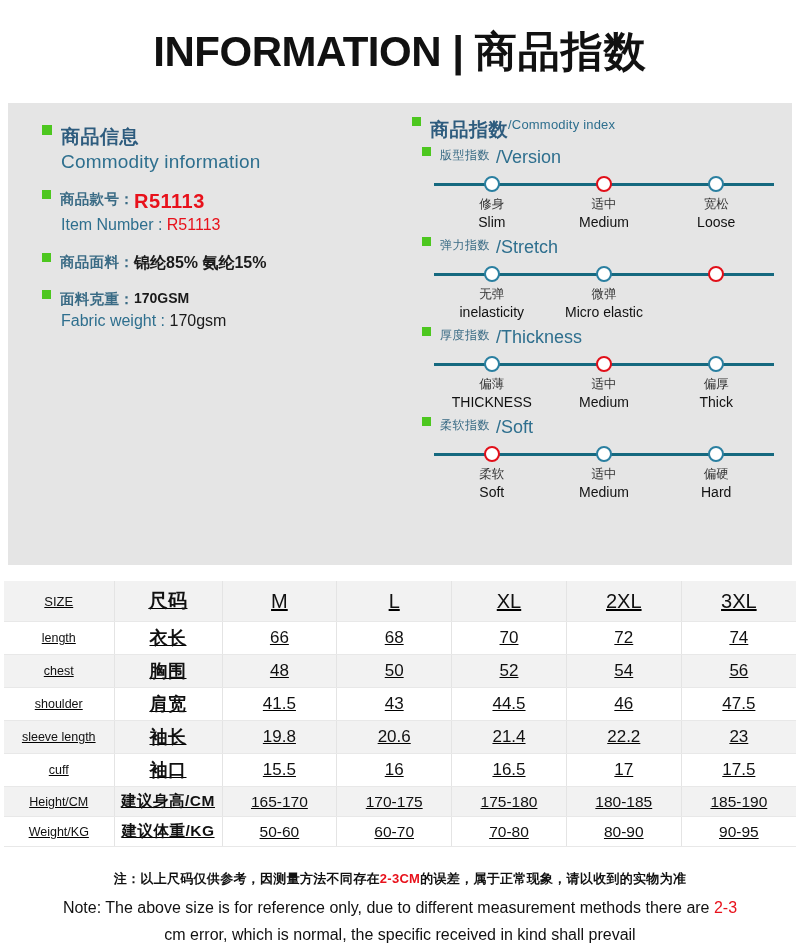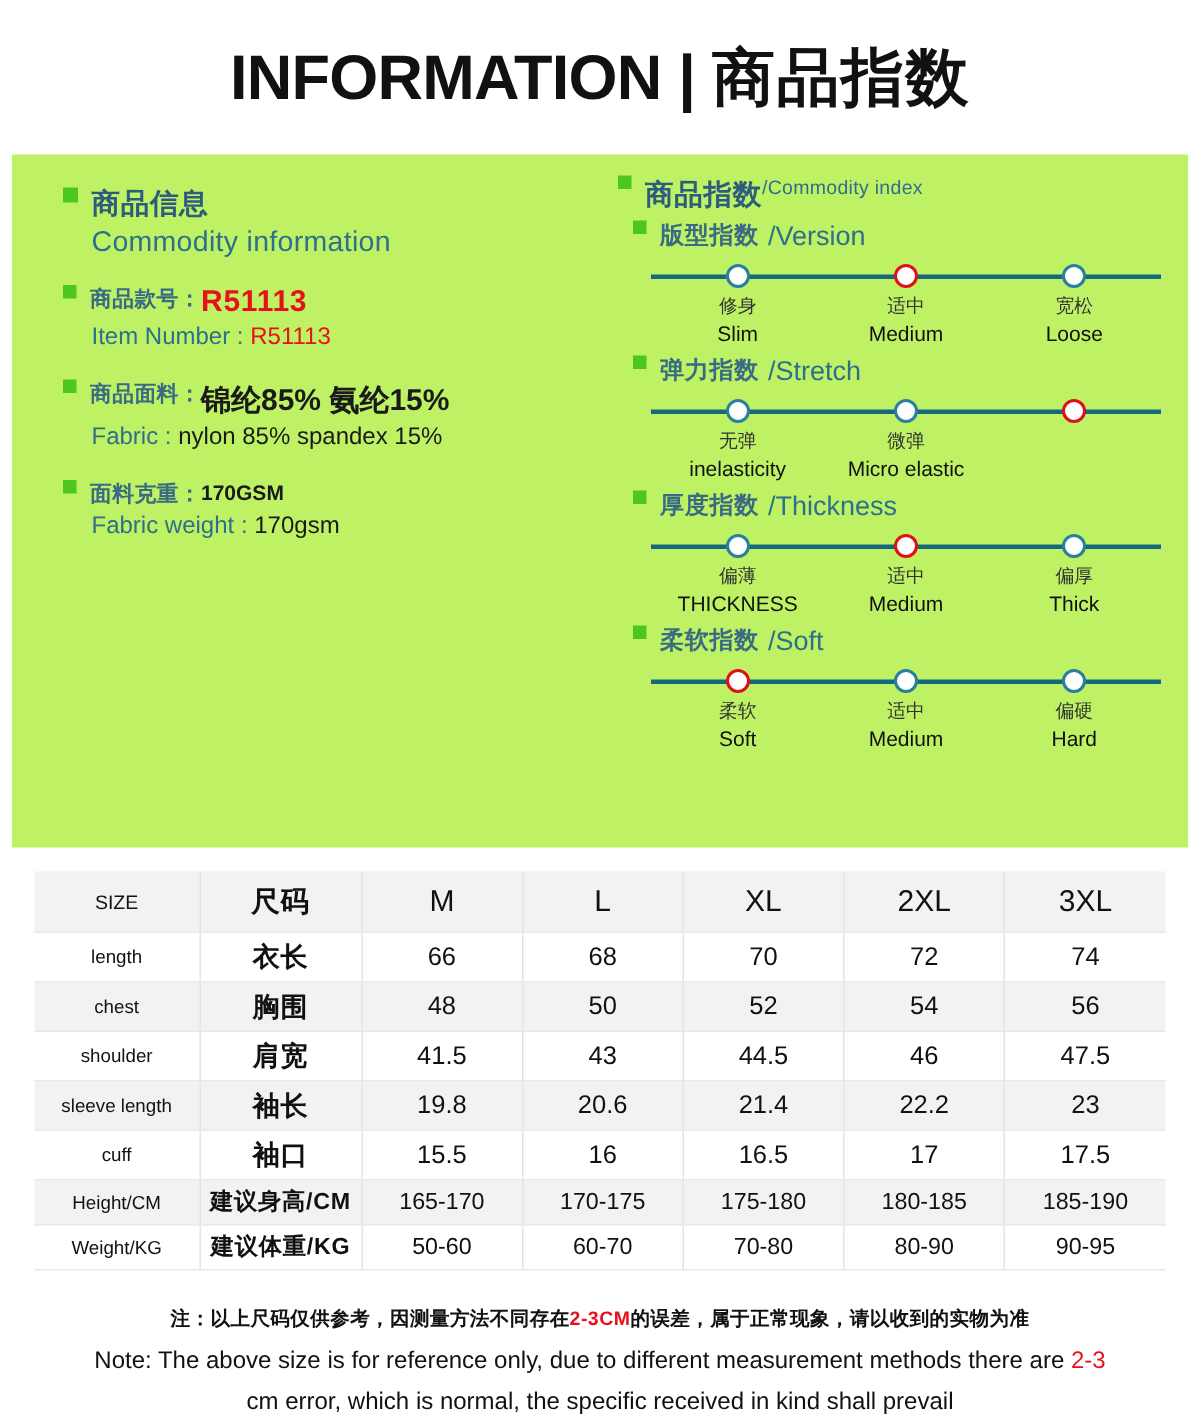--- a/index.html
+++ b/index.html
@@ -26,21 +26,21 @@
     letter-spacing: -0.5px;
     white-space: nowrap;
   }
   .header-title .cn { letter-spacing: 1px; }
 
   
   .panel {
     position: relative;
     margin: 0 8px;
     height: 462px;
-    background: #bef264;
+    background: #e5e5e5;
     display: flex;
   }
   .col-left  { width: 396px; padding: 22px 0 0 34px; }
   .col-right { width: 388px; padding: 14px 0 0 8px; }
 
   
   .bullet {
     display: inline-block;
     width: 10px; height: 10px;
     background: #4dc71f;
@@ -58,39 +58,39 @@
     line-height: 1.25; letter-spacing: 0.5px;
   }
   .en-head {
     font-size: 19px; color: #2e6f8e; line-height: 1.35;
     padding-left: 19px; letter-spacing: 0.2px;
   }
   .lbl-cn {
     font-size: 14.5px; color: #3a6b85; font-weight: 700;
     letter-spacing: 0.3px; white-space: nowrap;
   }
-  .val-dark { font-size: 20px; color: #1a1a1a; font-weight: 600; }
+  .val-dark { font-size: 16px; color: #1a1a1a; font-weight: 600; }
   .val-red  { font-size: 20px; color: #e8111b; font-weight: 600; letter-spacing: .5px; }
   .sub-en {
     font-size: 16px; color: #2e6f8e; padding-left: 19px;
     line-height: 1.5; white-space: nowrap;
   }
   .sub-en .red { color: #e8111b; }
   .sub-en .grey { color: #808080; }
   .sub-en .dark { color: #1a1a1a; }
   .mini { font-size: 14px; }
 
   
   .r-title { display: flex; align-items: flex-start; margin-bottom: 4px; }
   .r-title-cn { font-size: 19px; color: #2e5c7e; font-weight: 600; letter-spacing: .5px; }
   .r-title-en { font-size: 13px; color: #2e6f8e; letter-spacing: .2px; }
 
   .idx-group { margin-bottom: 7px; }
   .idx-head { display: flex; align-items: flex-start; margin-bottom: 2px; padding-left: 10px; }
-  .idx-head-cn { font-size: 16px; color: #3a6b85; font-weight: 700; letter-spacing: .5px; }
+  .idx-head-cn { font-size: 12px; color: #3a6b85; font-weight: 400; letter-spacing: .5px; }
   .idx-head-en { font-size: 18px; color: #2e6f8e; margin-left: 6px; }
 
   
   .scale { position: relative; height: 56px; margin: 6px 0 0 22px; width: 340px; }
   .scale-line {
     position: absolute; top: 9px; left: 0; right: 0;
     height: 2.5px; background: #15697f;
   }
   .node {
     position: absolute; top: 2px;
@@ -101,21 +101,21 @@
   .node.active { border-color: #e10f19; }
   .node-lbl {
     position: absolute; top: 22px;
     transform: translateX(-50%);
     text-align: center; white-space: nowrap;
   }
   .node-lbl .nl-cn { display: block; font-size: 12.5px; color: #333333; line-height: 1.35; }
   .node-lbl .nl-en { display: block; font-size: 14px; color: #111111; line-height: 1.3; }
 
   
-  .table-wrap { margin-top: 16px; padding: 0 23px; }
+  .table-wrap { margin-top: 16px; padding: 0 4px; text-decoration: underline; }
   table { width: 100%; border-collapse: collapse; table-layout: fixed; }
   td {
     text-align: center;
     border-right: 1px solid #e4e4e4;
     border-bottom: 1px solid #e8e8e8;
     padding: 4px 2px;
     color: #111111;
   }
   td:last-child { border-right: none; }
   tr.odd  td { background: #f2f2f2; }
@@ -176,24 +176,20 @@
         <span>Item Number :</span>
         <span class="red">R51113</span>
       </div>
     </div>
 
     <div class="blk">
       <div class="blk-row">
         <span class="bullet sm"></span>
         <span class="lbl-cn">商品面料：</span>
         <span class="val-dark">锦纶85%  氨纶15%</span>
-      </div>
-      <div class="sub-en">
-        <span>Fabric :</span>
-        <span class="dark">nylon 85% spandex 15%</span>
       </div>
     </div>
 
     <div class="blk">
       <div class="blk-row">
         <span class="bullet sm"></span>
         <span class="lbl-cn">面料克重：</span>
         <span class="val-dark mini">170GSM</span>
       </div>
       <div class="sub-en">

